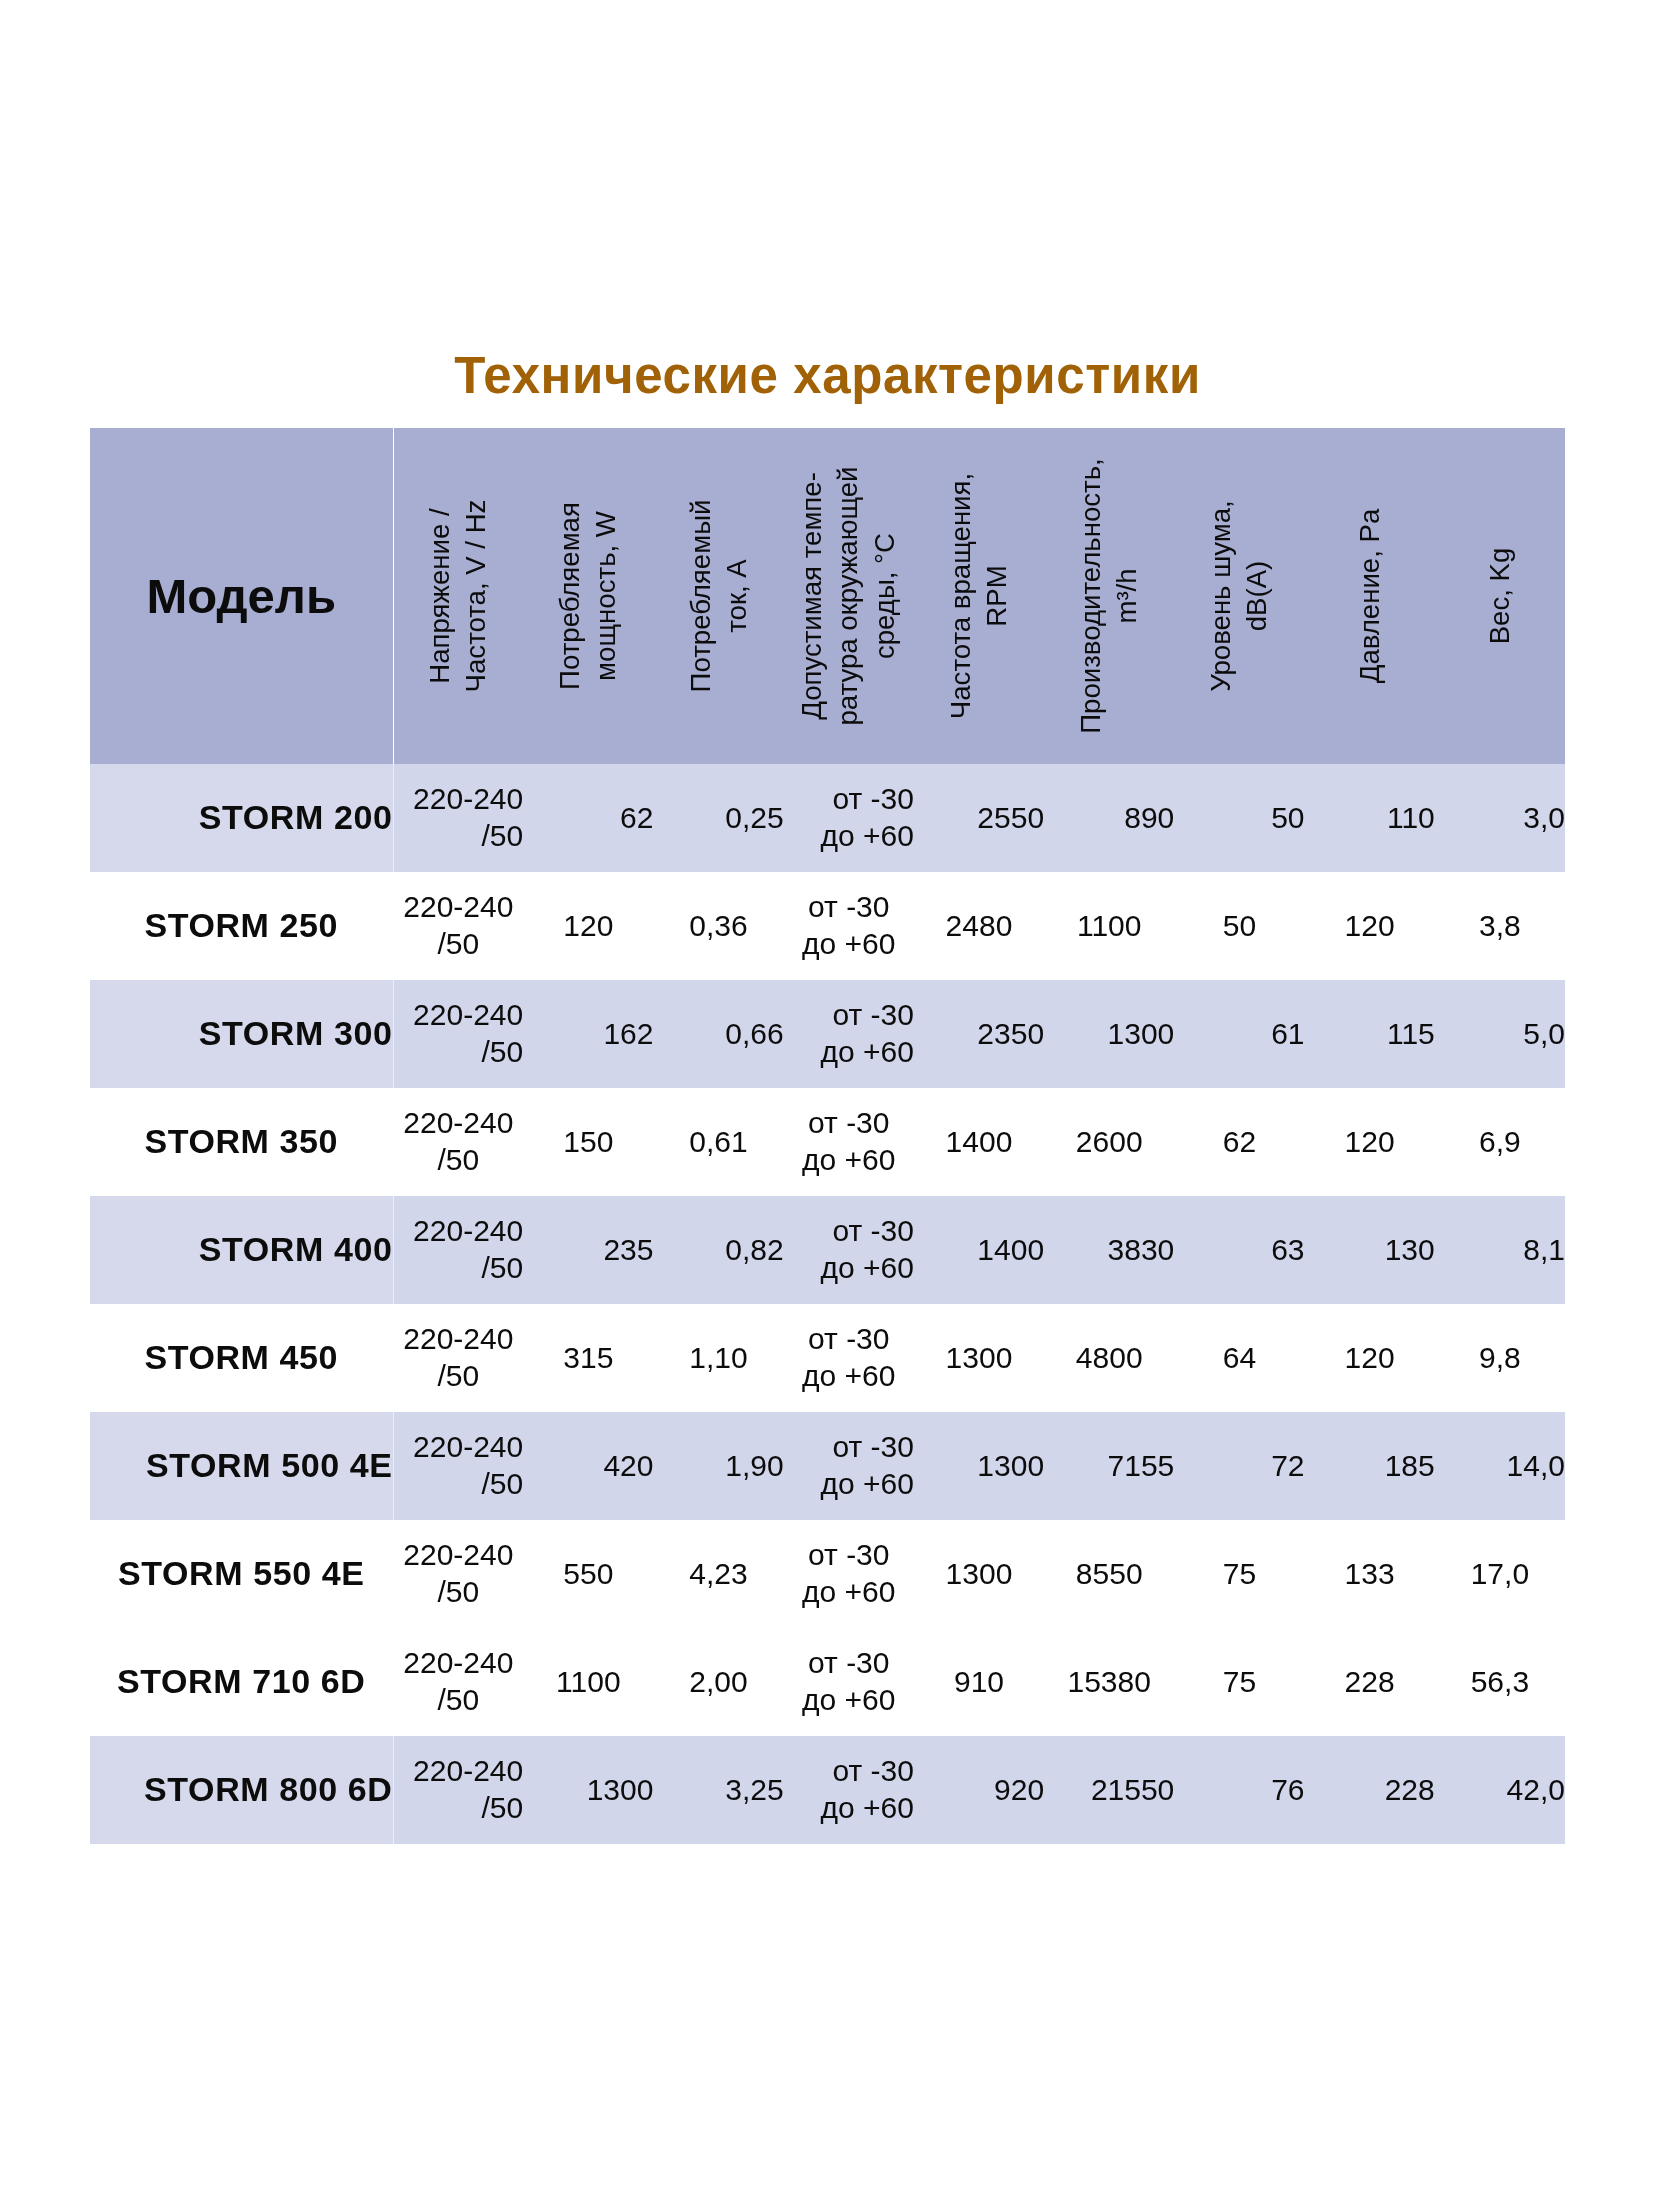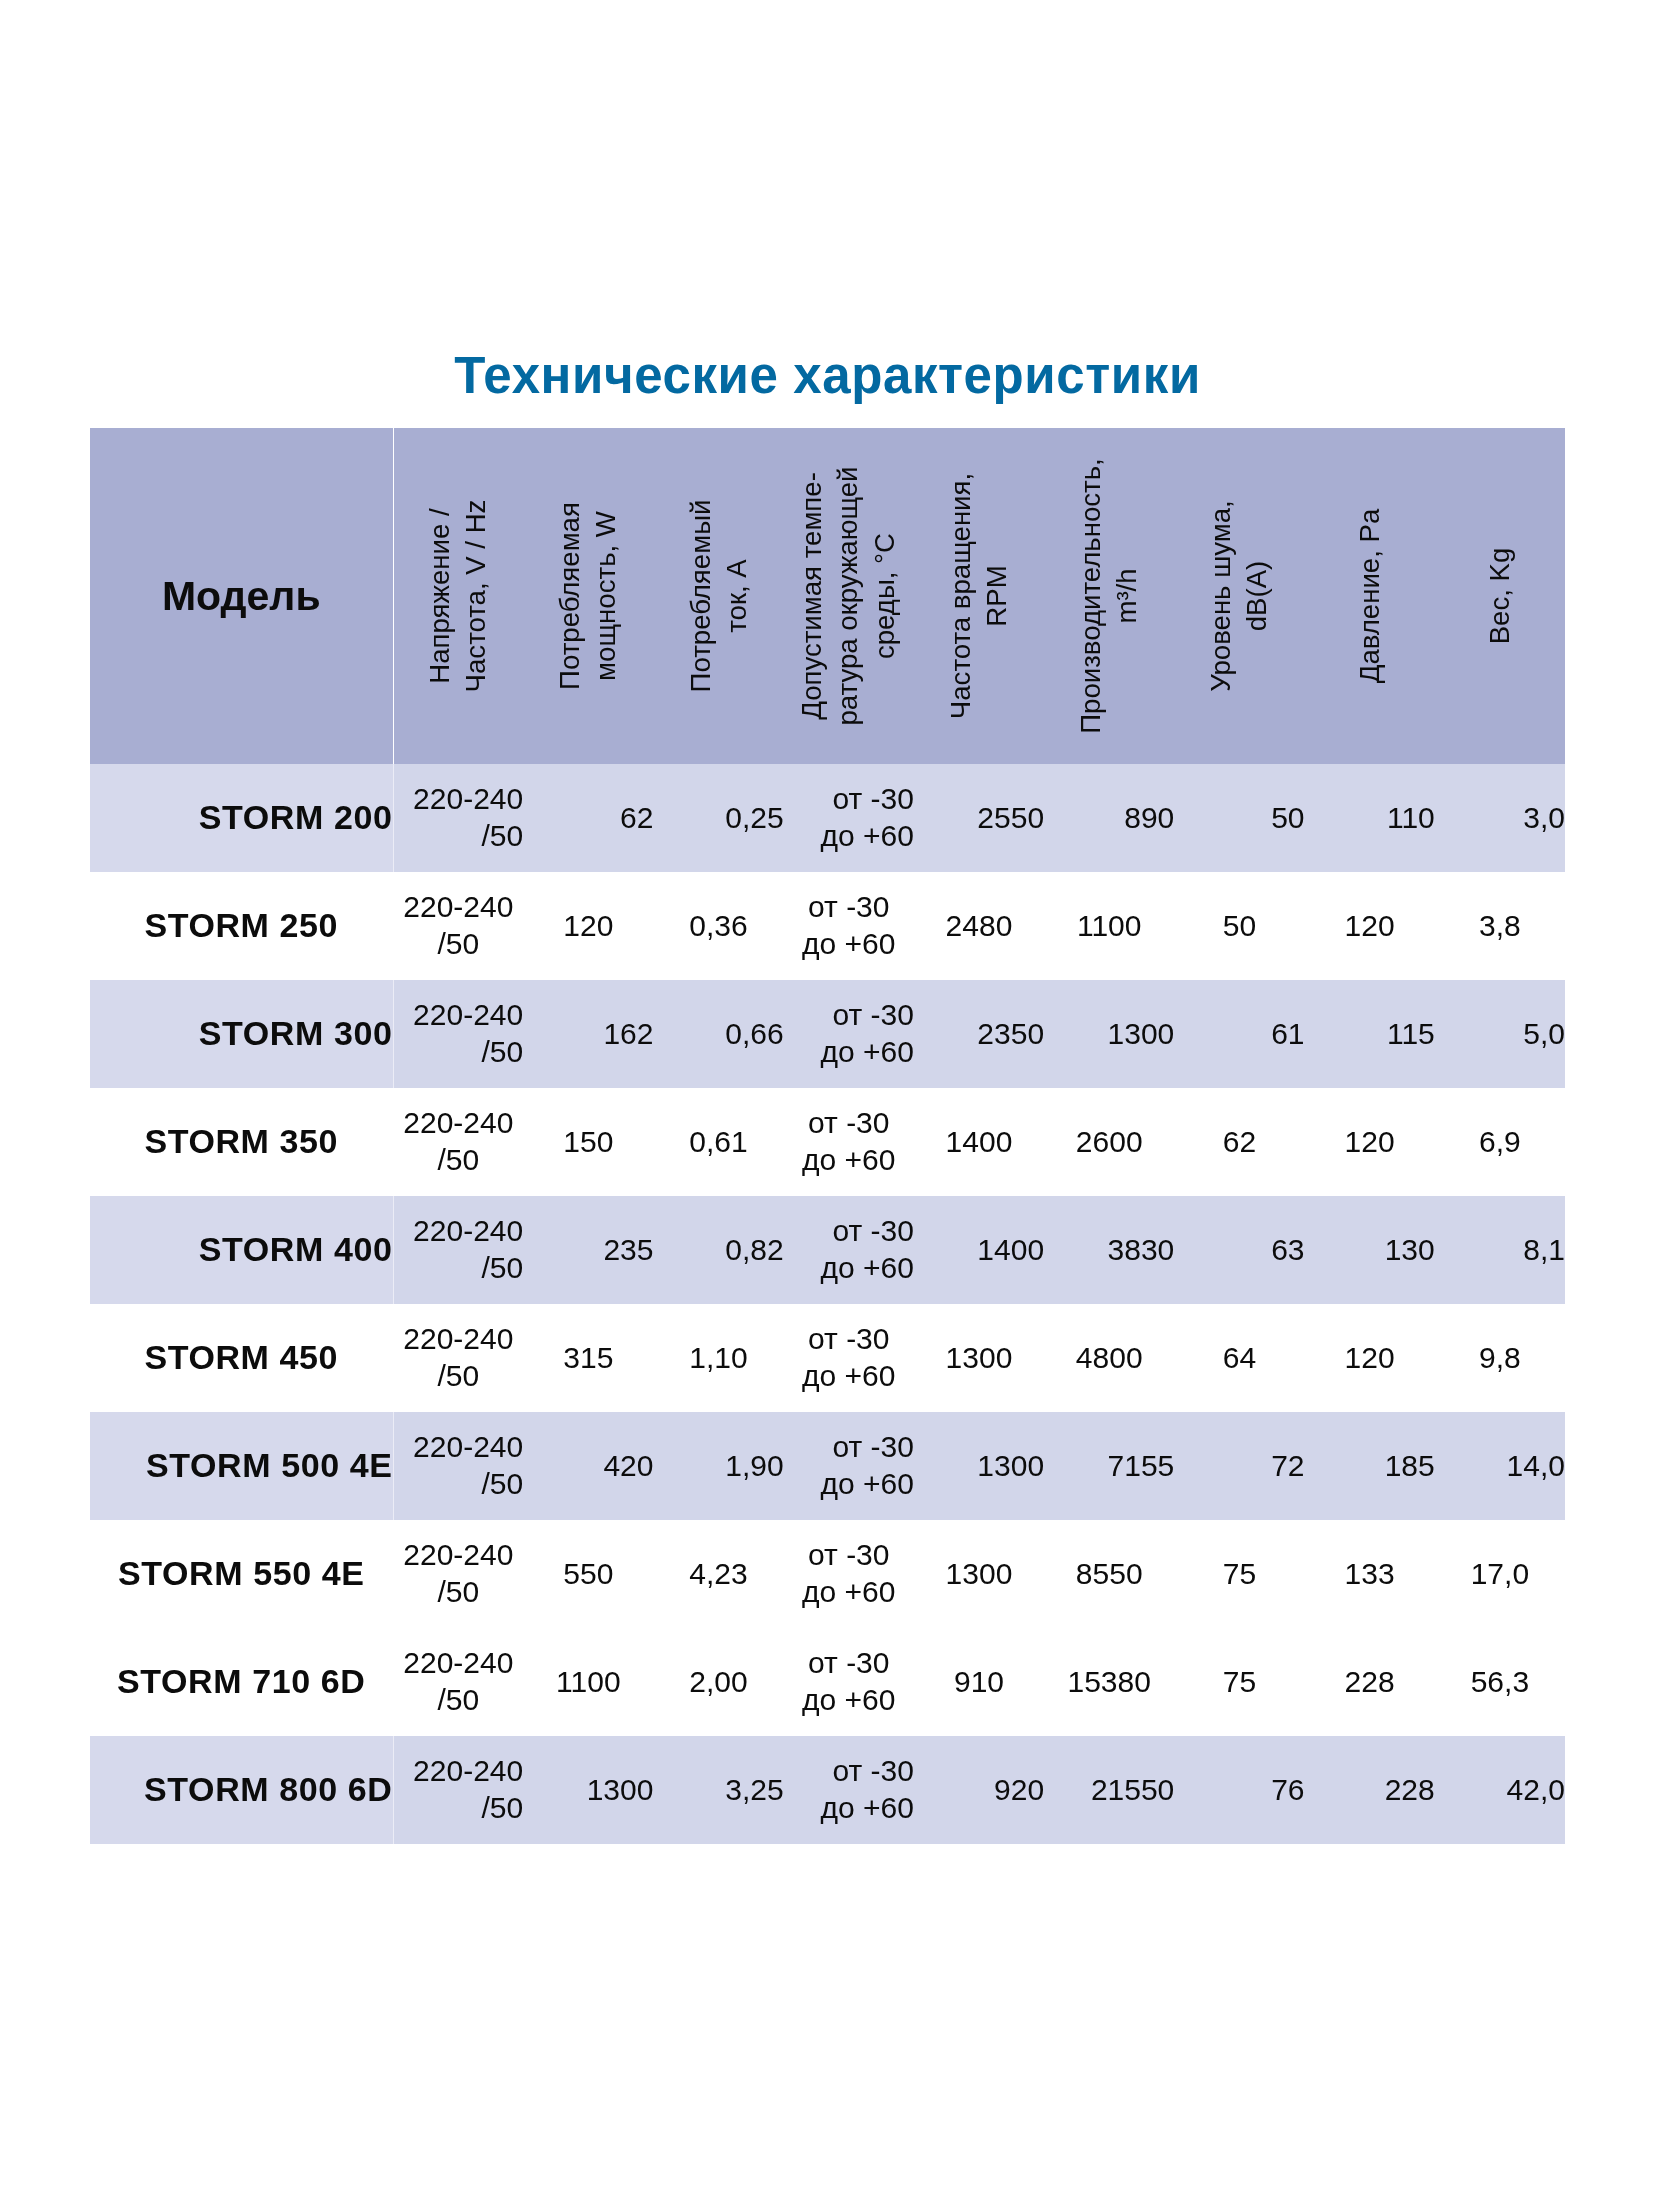--- a/index.html
+++ b/index.html
@@ -19,42 +19,42 @@
   .title {
     position: absolute;
     top: 346px;
     left: 90px;
     width: 1475px;
     margin: 0;
     text-align: center;
     font-size: 51px;
     font-weight: 700;
     letter-spacing: 0.6px;
-    color: #0369a1;
+    color: #a16207;
   }
   table.spec {
     position: absolute;
     top: 428px;
     left: 90px;
     width: 1475px;
     border-collapse: collapse;
     table-layout: fixed;
   }
   table.spec col.c-model { width: 303px; }
   thead tr { height: 336px; }
   tbody tr { height: 108px; }
   th, td { padding: 0; }
   th {
     position: relative;
     background: #a8aed2;
     font-weight: 400;
     vertical-align: middle;
   }
   th.model-th {
-    font-size: 41px;
+    font-size: 49px;
     font-weight: 700;
     text-align: center;
     border-right: 1.7px solid rgba(255,255,255,0.55);
   }
   .rot {
     position: absolute;
     left: 50%;
     top: 50%;
     width: 320px;
     transform: translate(-50%, -50%) rotate(-90deg);

